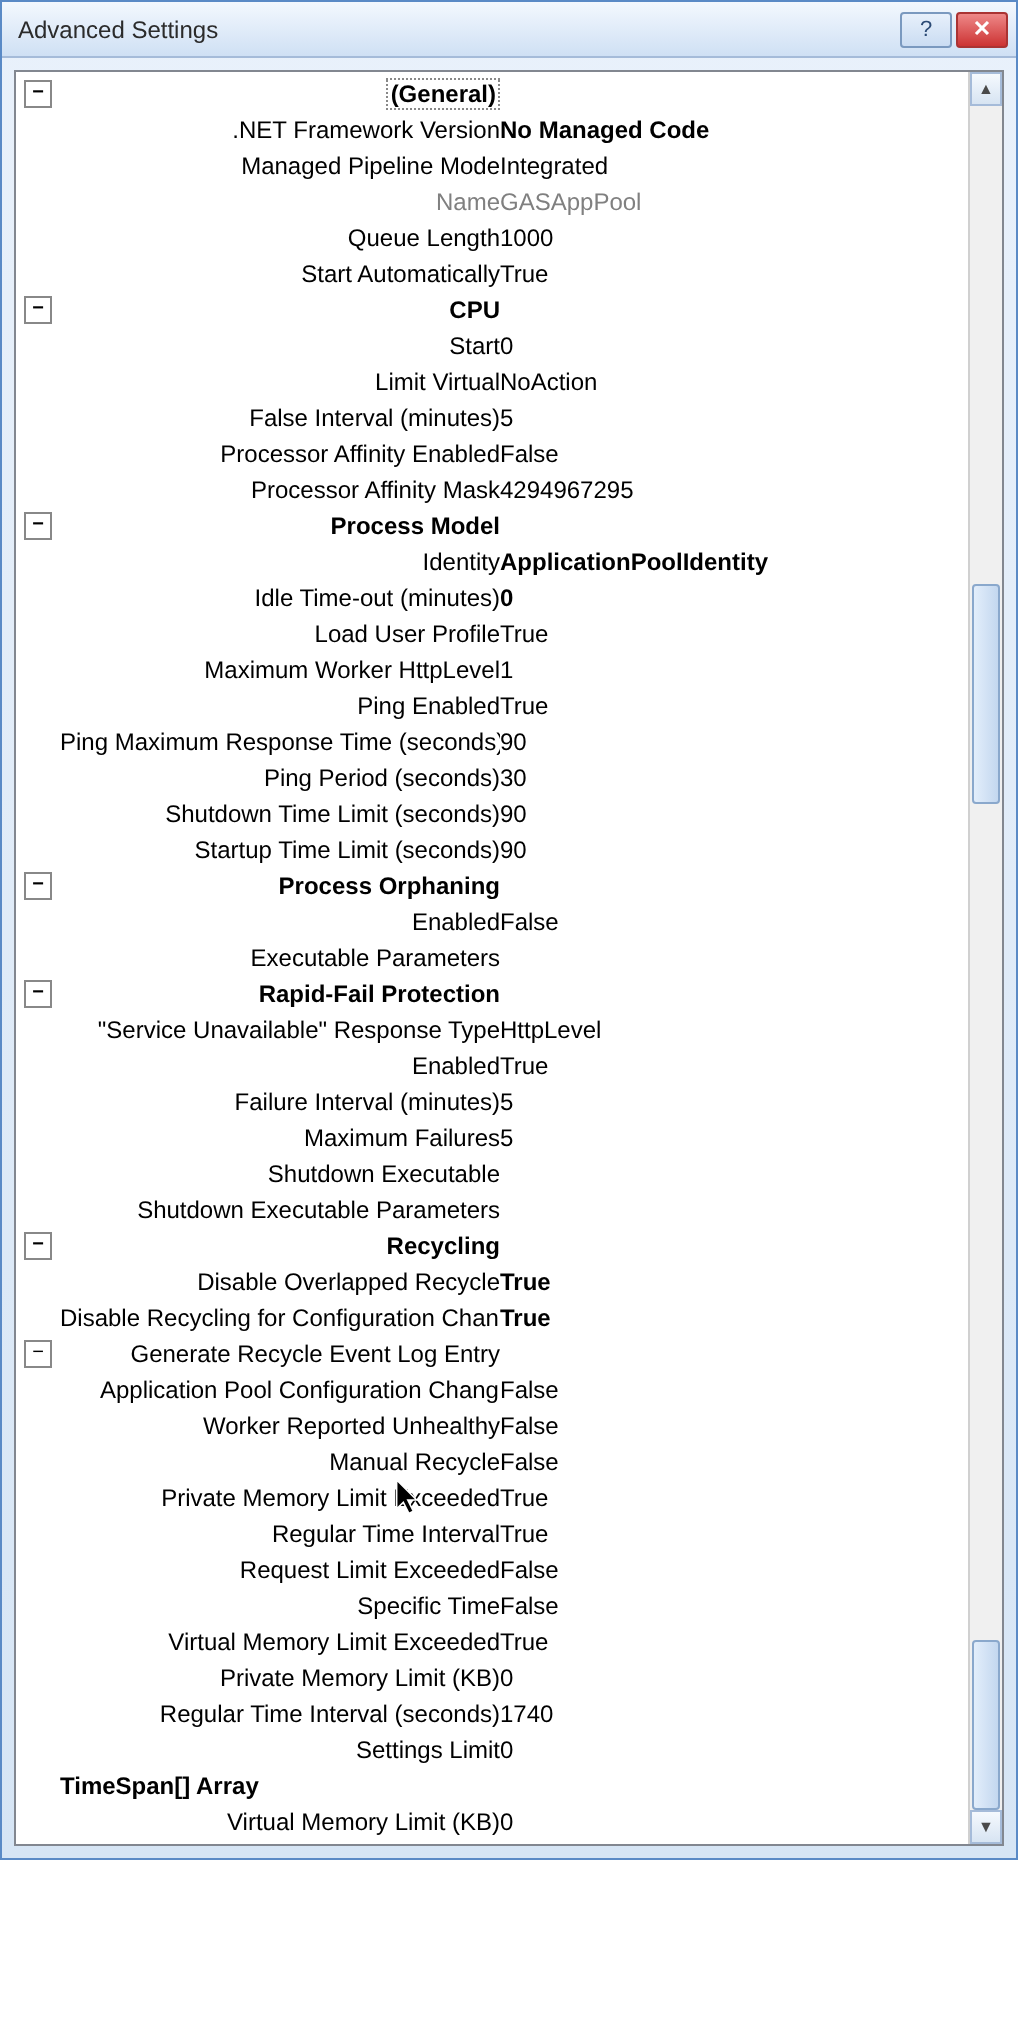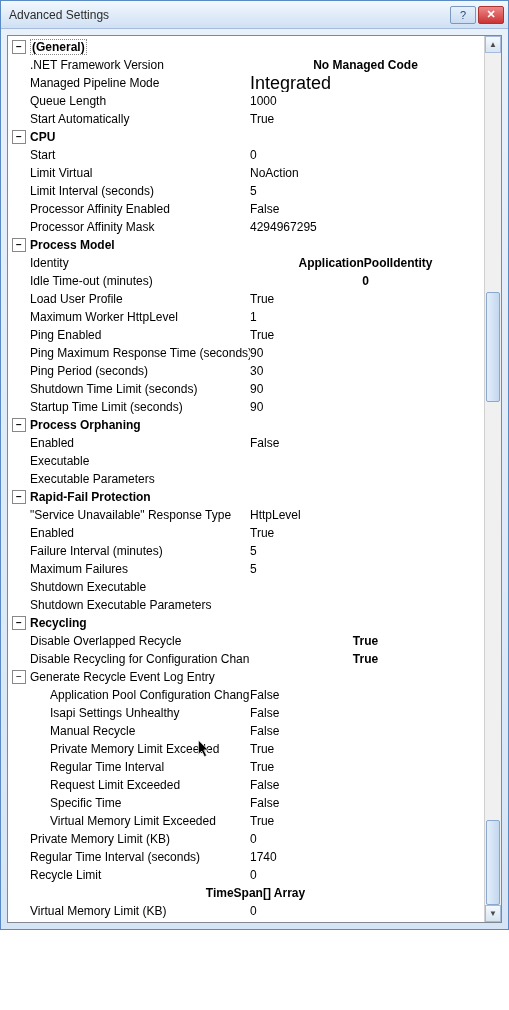--- a/index.html
+++ b/index.html
@@ -89,29 +89,30 @@
     background: #fff;
     flex-shrink: 0;
   }
   .spacer { width: 20px; flex-shrink:0; display:inline-block; }
   .label {
     width: 220px;
     flex-shrink: 0;
     overflow: hidden;
     white-space: nowrap;
     color: #000;
+    text-align: right;
   }
   .label.gray { color: #808080; }
   .value {
     flex: 1;
     color: #000;
     white-space: nowrap;
     overflow: hidden;
   }
-  .value.bold { font-weight: bold; text-align: center; }
+  .value.bold { font-weight: bold; }
   .value.gray { color: #808080; }
   .value.edit {
     font-family: "Segoe UI", sans-serif;
   }
   .cursor {
     position: absolute;
     pointer-events: none;
     width: 16px; height: 20px;
     z-index: 10;
   }
@@ -137,21 +138,26 @@
         <span class="label"><span class="label-inner">(General)</span></span>
       </div>
       <div class="row">
         <span class="spacer"></span>
         <span class="label">.NET Framework Version</span>
         <span class="value bold">No Managed Code</span>
       </div>
       <div class="row">
         <span class="spacer"></span>
         <span class="label">Managed Pipeline Mode</span>
-        <span class="value edit" style="font-size:18px">Integrated</span>
+        <span class="value edit" style="font-size:12px">Integrated</span>
+      </div>
+      <div class="row">
+        <span class="spacer"></span>
+        <span class="label gray">Name</span>
+        <span class="value gray">GASAppPool</span>
       </div>
       <div class="row">
         <span class="spacer"></span>
         <span class="label">Queue Length</span>
         <span class="value">1000</span>
       </div>
       <div class="row">
         <span class="spacer"></span>
         <span class="label">Start Automatically</span>
         <span class="value">True</span>
@@ -166,21 +172,21 @@
         <span class="label">Start</span>
         <span class="value">0</span>
         </div>
       <div class="row">
           <span class="spacer"></span>
         <span class="label">Limit Virtual</span>
         <span class="value">NoAction</span>
         </div>
       <div class="row">
           <span class="spacer"></span>
-        <span class="label">Limit Interval (seconds)</span>
+        <span class="label">False Interval (minutes)</span>
         <span class="value">5</span>
         </div>
       <div class="row">
           <span class="spacer"></span>
         <span class="label">Processor Affinity Enabled</span>
         <span class="value">False</span>
         </div>
       <div class="row">
           <span class="spacer"></span>
         <span class="label">Processor Affinity Mask</span>
@@ -241,25 +247,20 @@
         <span class="toggle">−</span>
         <span class="label">Process Orphaning</span>
       </div>
       <div class="row">
           <span class="spacer"></span>
         <span class="label">Enabled</span>
         <span class="value">False</span>
         </div>
       <div class="row">
           <span class="spacer"></span>
-        <span class="label">Executable</span>
-        <span class="value"></span>
-        </div>
-      <div class="row">
-          <span class="spacer"></span>
         <span class="label">Executable Parameters</span>
         <span class="value"></span>
         </div>
 
       <div class="row cat">
         <span class="toggle">−</span>
         <span class="label">Rapid-Fail Protection</span>
       </div>
       <div class="row">
           <span class="spacer"></span>
@@ -313,21 +314,21 @@
       </div>
       <div class="row">
           <span class="spacer"></span>
           <span class="spacer"></span>
         <span class="label" style="width:200px">Application Pool Configuration Change</span>
         <span class="value">False</span>
         </div>
       <div class="row">
           <span class="spacer"></span>
           <span class="spacer"></span>
-        <span class="label" style="width:200px">Isapi Settings Unhealthy</span>
+        <span class="label" style="width:200px">Worker Reported Unhealthy</span>
         <span class="value">False</span>
         </div>
       <div class="row">
           <span class="spacer"></span>
           <span class="spacer"></span>
         <span class="label" style="width:200px">Manual Recycle</span>
         <span class="value">False</span>
         </div>
       <div class="row" style="position:relative">
           <span class="spacer"></span>
@@ -370,21 +371,21 @@
         <span class="label">Private Memory Limit (KB)</span>
         <span class="value">0</span>
         </div>
       <div class="row">
           <span class="spacer"></span>
         <span class="label">Regular Time Interval (seconds)</span>
         <span class="value">1740</span>
         </div>
       <div class="row">
           <span class="spacer"></span>
-        <span class="label">Recycle Limit</span>
+        <span class="label">Settings Limit</span>
         <span class="value">0</span>
         </div>
       <div class="row">
           <span class="spacer"></span>
         <span class="value bold">TimeSpan[] Array</span>
         </div>
       <div class="row">
           <span class="spacer"></span>
         <span class="label">Virtual Memory Limit (KB)</span>
         <span class="value">0</span>

